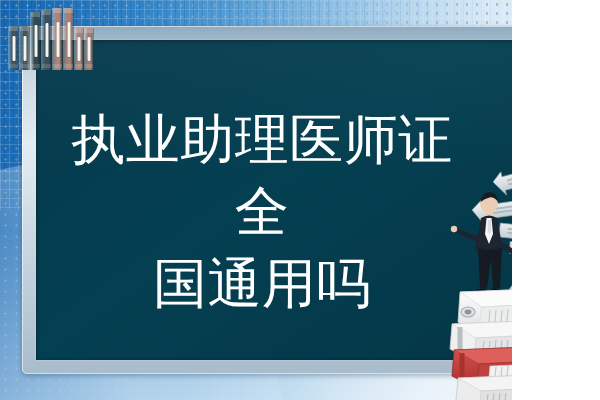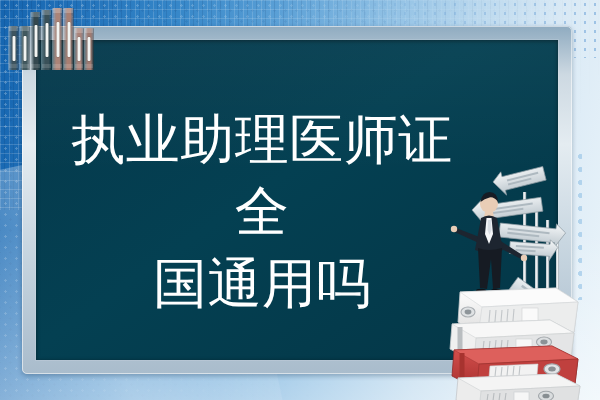--- a/index.html
+++ b/index.html
@@ -1,21 +1,21 @@
 <!DOCTYPE html>
 <html><head>
 <meta charset="utf-8">
 <style>
   html,body{margin:0;padding:0;}
   body{
     width:600px;height:400px;overflow:hidden;
     font-family:"Liberation Sans","DejaVu Sans",sans-serif;
     background:#ffffff;
   }
-  #stage{position:relative;width:600px;height:400px;overflow:hidden;}
+  #stage{position:relative;width:512px;height:400px;overflow:hidden;}
 
   
   .bg-base{
     position:absolute;inset:0;
     background:linear-gradient(100deg,
         #1565b0 0%, #1f6fb8 10%, #3586c8 26%, #5ba0d6 42%,
         #8fc0e4 58%, #bcd9ee 72%, #d9e9f5 84%, #eaf4fa 100%);
   }
   .bg-grid{
     position:absolute;left:0;top:0;width:600px;height:210px;

